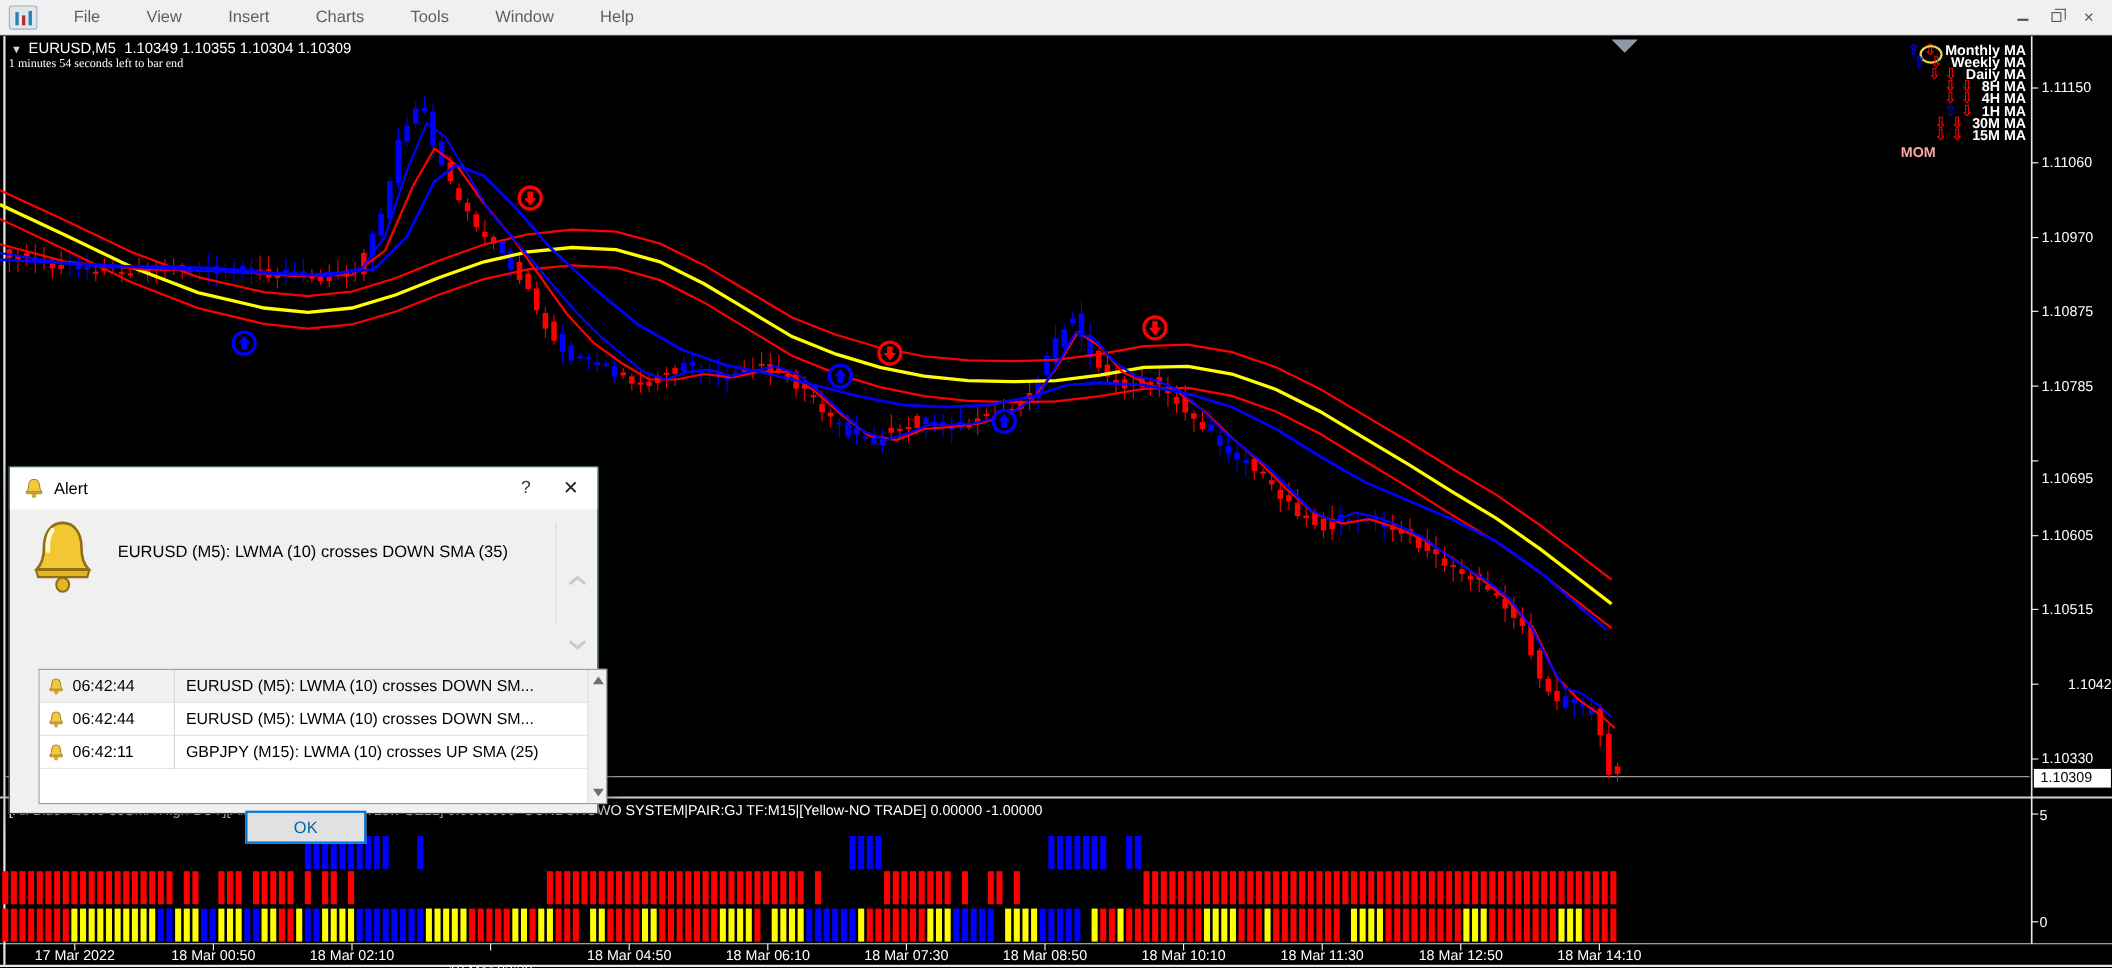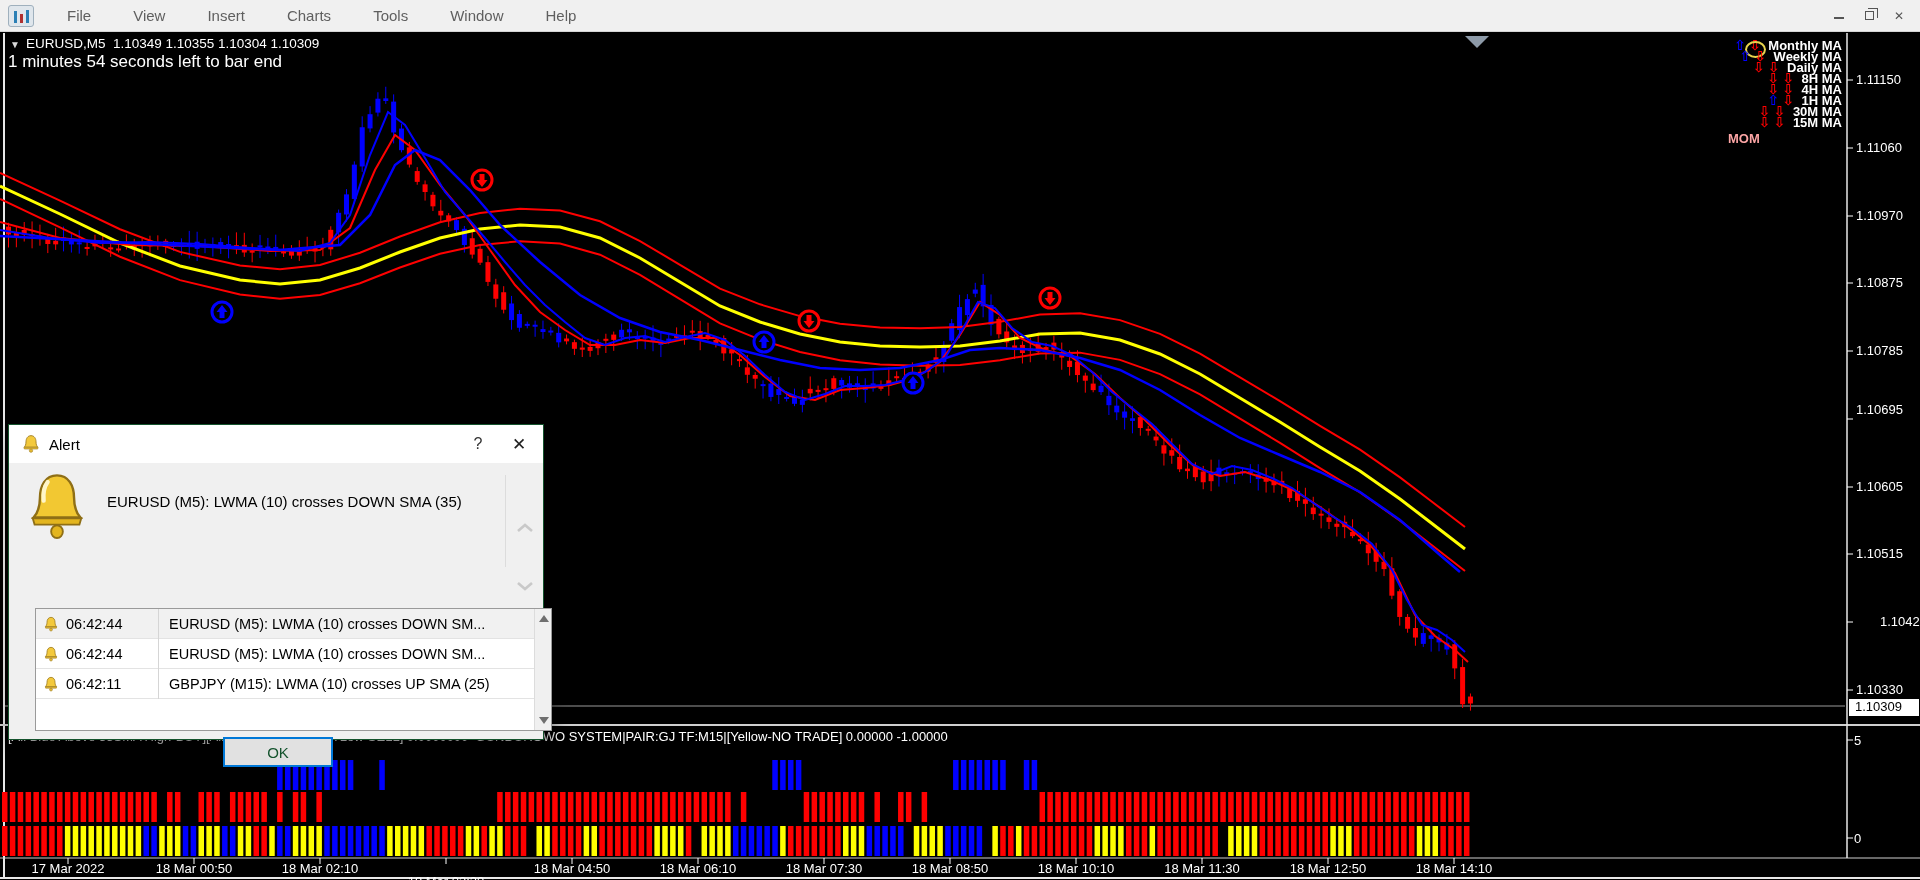--- a/index.html
+++ b/index.html
@@ -22,21 +22,21 @@
   .win-btn { width:30px; height:22px; display:flex; align-items:center; justify-content:center;
              color:#555; font-size:12px; }
   .wb-min { width:10px; border-bottom:2px solid #555; height:7px; }
   .wb-rest { width:9px; height:9px; border:1px solid #555; position:relative; }
   .wb-rest:before { content:""; position:absolute; left:2px; top:-4px; width:9px; height:9px;
                     border:1px solid #555; border-bottom:none; border-left:none; }
 
   
   .ohlc-line { position:absolute; left:10px; top:36px; color:#fff; font-size:13.5px; z-index:5; white-space:pre; }
   .ohlc-line .tri { color:#d9d9d9; font-size:10px; margin-right:6px; }
-  .countdown { position:absolute; left:8px; top:52px; color:#fff; font-size:17px; z-index:5; }
+  .countdown { position:absolute; left:8px; top:52px; color:#fff; font-size:11px; z-index:5;font-family:Liberation Serif, serif; }
 
   .legend { position:absolute; right:78px; top:40px; z-index:6; }
   .legend-row { display:flex; justify-content:flex-end; align-items:center; height:11px;
                 line-height:11px; font-size:13px; font-weight:bold; color:#fff; white-space:nowrap; }
   .legend-arrow { font-size:14px; font-weight:bold; width:15px; text-align:center; position:relative; }
   .arr-blue { color:#0000ff; } .arr-red { color:#ff0000; }
   .ring:after { content:""; position:absolute; left:-2px; top:1px; width:17px; height:13px;
                 border:2px solid #e8d44d; border-radius:50%; }
   .legend-label { margin-left:6px; }
   .mom-label { position:absolute; left:1728px; top:131px; color:#fca5a5; font-weight:bold;
@@ -74,21 +74,21 @@
   .alert-row .time { width:92px; }
   .alert-row .sep { width:1px; height:30px; background:#d5d5d5; margin-right:10px; }
   .alert-row .msg { white-space:nowrap; }
   .list-scroll { position:absolute; right:0; top:0; width:17px; height:121px; background:#f0f0f0;
                  border-left:1px solid #dcdcdc; }
   .scroll-arrow { position:absolute; left:4px; width:0; height:0; border-left:5px solid transparent;
                   border-right:5px solid transparent; }
   .sa-up { top:6px; border-bottom:7px solid #6f6f6f; }
   .sa-dn { bottom:6px; border-top:7px solid #6f6f6f; }
   .ok-btn { position:absolute; left:214px; top:274px; width:110px; height:30px;
-            background:#e1e1e1; border:2px solid #0078d7; font-size:15px; color:#14532d;
+            background:#e1e1e1; border:2px solid #0078d7; font-size:15px; color:#0369a1;
             display:flex; align-items:center; justify-content:center; }
 </style>
 </head>
 <body>
 
 <div id="stage">
 
   <div class="menubar">
     <div class="app-icon">
         <i></i>
@@ -934,21 +934,21 @@
       </div>
     </div>
   <div class="mom-label">MOM</div>
 
   <div id="price-labels">
       <div class="price-label" style="top: 72px;">1.11150</div>
       <div class="price-label" style="top: 140px;">1.11060</div>
       <div class="price-label" style="top: 208px;">1.10970</div>
       <div class="price-label" style="top: 275px;">1.10875</div>
       <div class="price-label" style="top: 343px;">1.10785</div>
-      <div class="price-label" style="top: 402px;">1.10695</div>
+      <div class="price-label" style="top: 427px;">1.10695</div>
       <div class="price-label" style="top: 479px;">1.10605</div>
       <div class="price-label" style="top: 546px;">1.10515</div>
       <div class="price-label" style="top: 614px; margin-left: 24px;">1.10425</div>
       <div class="price-label" style="top: 682px;">1.10330</div>
     </div>
   <div class="price-current" id="price-current" style="top: 699px;">1.10309</div>
 
   <div class="ind-label">[All Blue Above 35SMA High-BUY][All Red Below 35SMA Low-SELL] 0.0000000  GUNDUROWO SYSTEM|PAIR:GJ TF:M15|[Yellow-NO TRADE] 0.00000 -1.00000</div>
   <div class="ind-scale" style="top:733px">5</div>
   <div class="ind-scale" style="top:831px">0</div>

